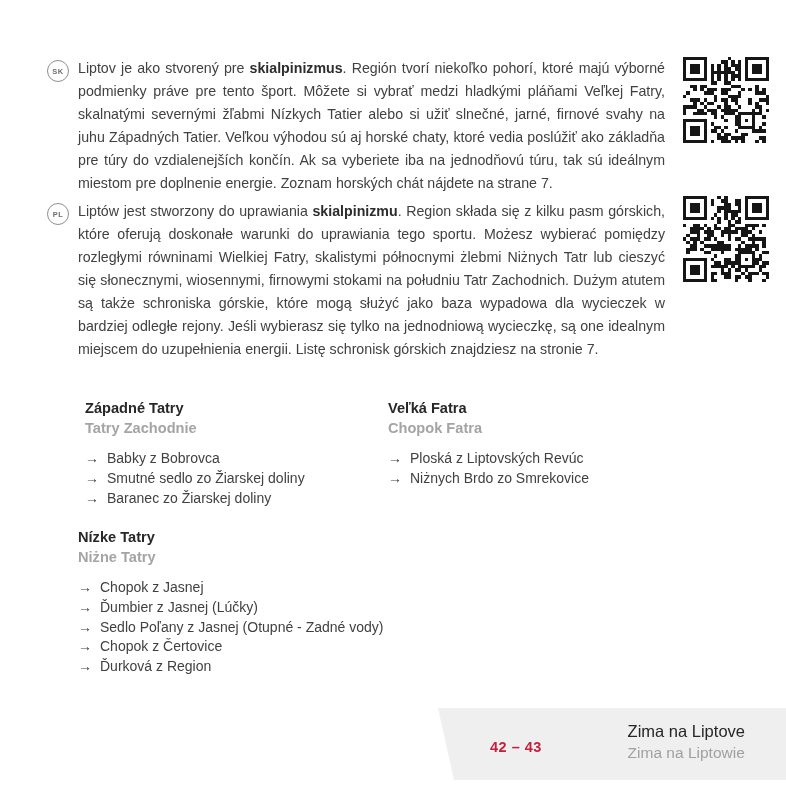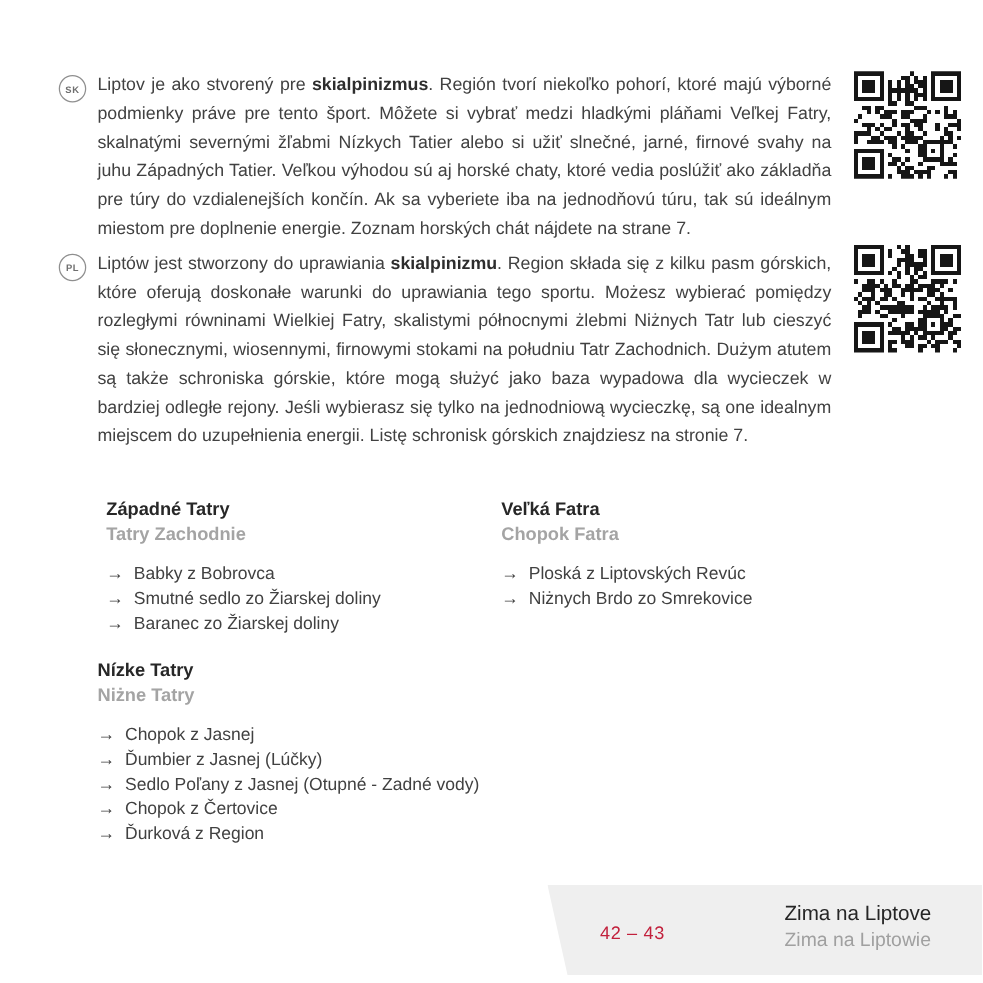--- a/index.html
+++ b/index.html
@@ -49,21 +49,21 @@
     left: 683px; width: 86px; height: 86px;
     background: #ffffff;
   }
   #qr-sk { top: 57px; }
   #qr-pl { top: 196px; }
   .qr svg { display: block; width: 100%; height: 100%; shape-rendering: crispEdges; }
 
   
   .section { position: absolute; }
   #sec-zapadne { left: 85px; top: 399px; }
-  #sec-velka   { left: 401px; top: 399px; }
+  #sec-velka   { left: 388px; top: 399px; }
   #sec-nizke   { left: 78px; top: 528px; }
   .sec-title {
     margin: 0; font-size: 14.6px; font-weight: 700;
     color: #272727; line-height: 18px;
   }
   .sec-sub {
     margin: 2px 0 0 0; font-size: 14.6px; font-weight: 700;
     color: #a4a4a4; line-height: 18px;
   }
   .route-list {
@@ -79,22 +79,22 @@
 
   
   .footer-band {
     position: absolute;
     left: 430px; top: 708px;
     width: 356px; height: 72px;
     background: #efefef;
     clip-path: polygon(8px 0, 100% 0, 100% 100%, 24px 100%);
   }
   .pages {
-    position: absolute; left: 50px; top: 31px;
-    font-size: 14.5px; font-weight: 400;
+    position: absolute; left: 60px; top: 31px;
+    font-size: 14.5px; font-weight: 700;
     color: #c2203c; letter-spacing: .5px;
   }
   .footer-titles {
     position: absolute; right: 41px; top: 12px;
   }
   .f-title { font-size: 16.5px; color: #262626; line-height: 22px; }
   .f-sub   { font-size: 15.5px; color: #a0a0a0; line-height: 21px; }
 </style>
 </head>
 <body>

